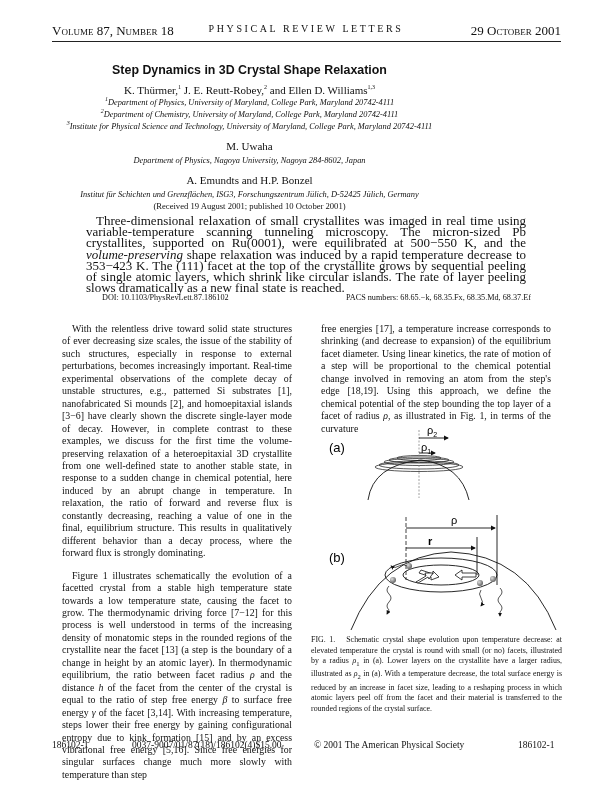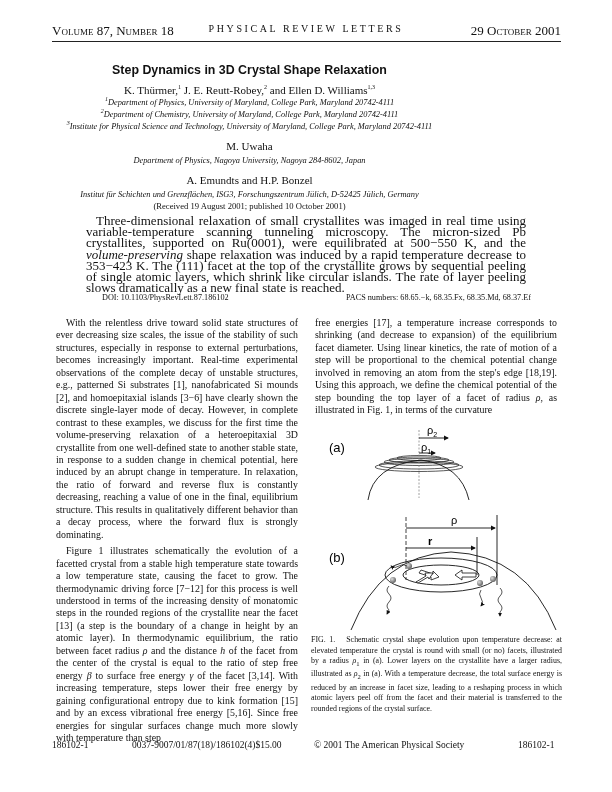--- a/index.html
+++ b/index.html
@@ -13,21 +13,21 @@
   #hdr-right { right:51px;margin-left:9px; }
   #hdr-rule { left:52px; top:41px; width:509px; height:0; border-top:1px solid #222; }
   .center { left:0; width:499px; text-align:center; }
   #title { top:63px; font-family:"Liberation Sans","DejaVu Sans",sans-serif; font-weight:bold; font-size:12.4px; }
   .author { font-size:11px; }
   .affil { font-size:8.4px; font-style:italic; }
   sup { font-size:6px; vertical-align: super; line-height:0; }
   .abstract { left:86px; width:440px; font-size:13px; line-height:11.2px; text-align:justify; text-indent:10px; }
   .meta { font-size:8.2px; top:293px; }
   .col { font-size:9.9px; line-height:12.45px; text-align:justify; width:250px; }
-  .col p { margin:4px; text-indent:10px; }
+  .col p { margin:10px; text-indent:10px; }
   .col p.noind { text-indent:0; }
   #col-left { left:52px; top:313px; }
   #col-right { left:311px; top:313px; }
   #caption { left:311px; top:635px; width:251px; font-size:7.9px; line-height:10.6px; text-align:justify; }
   .foot { top:740px; font-size:9.5px;text-align:right; }
   i { font-style:italic; }
   .fig-label { font-family:"Liberation Sans","DejaVu Sans",sans-serif; font-size:13px; }
 </style>
 </head>
 <body>

